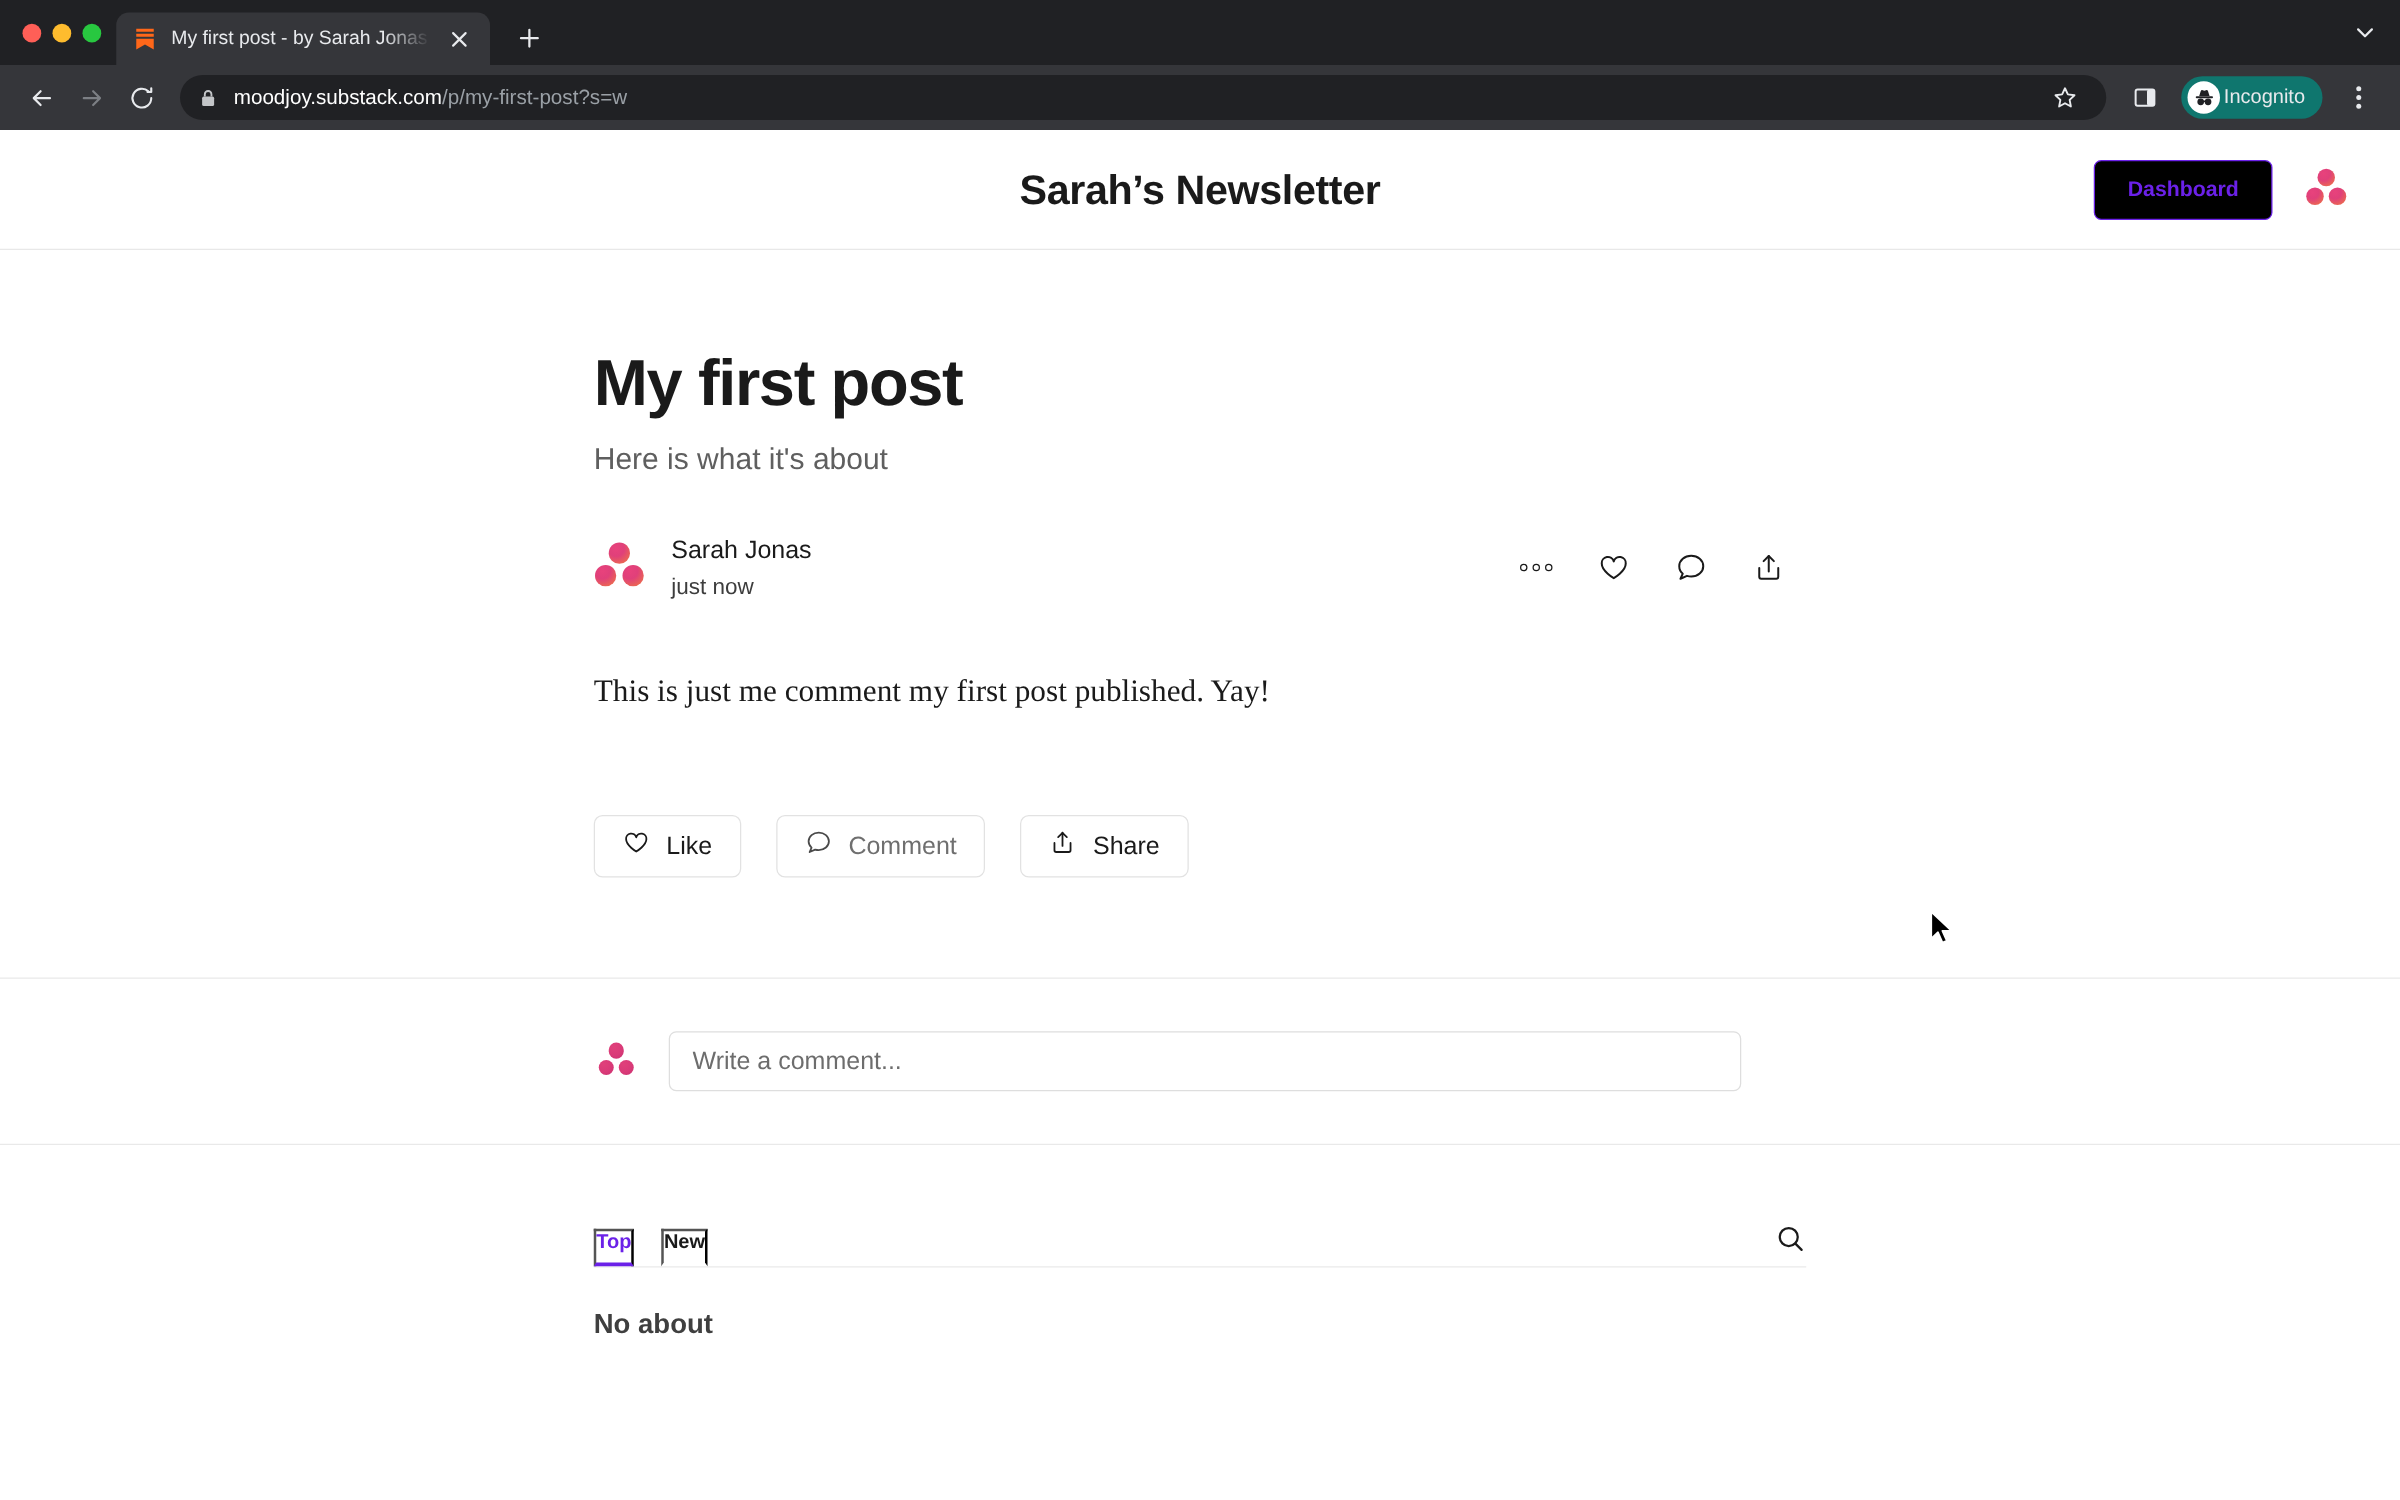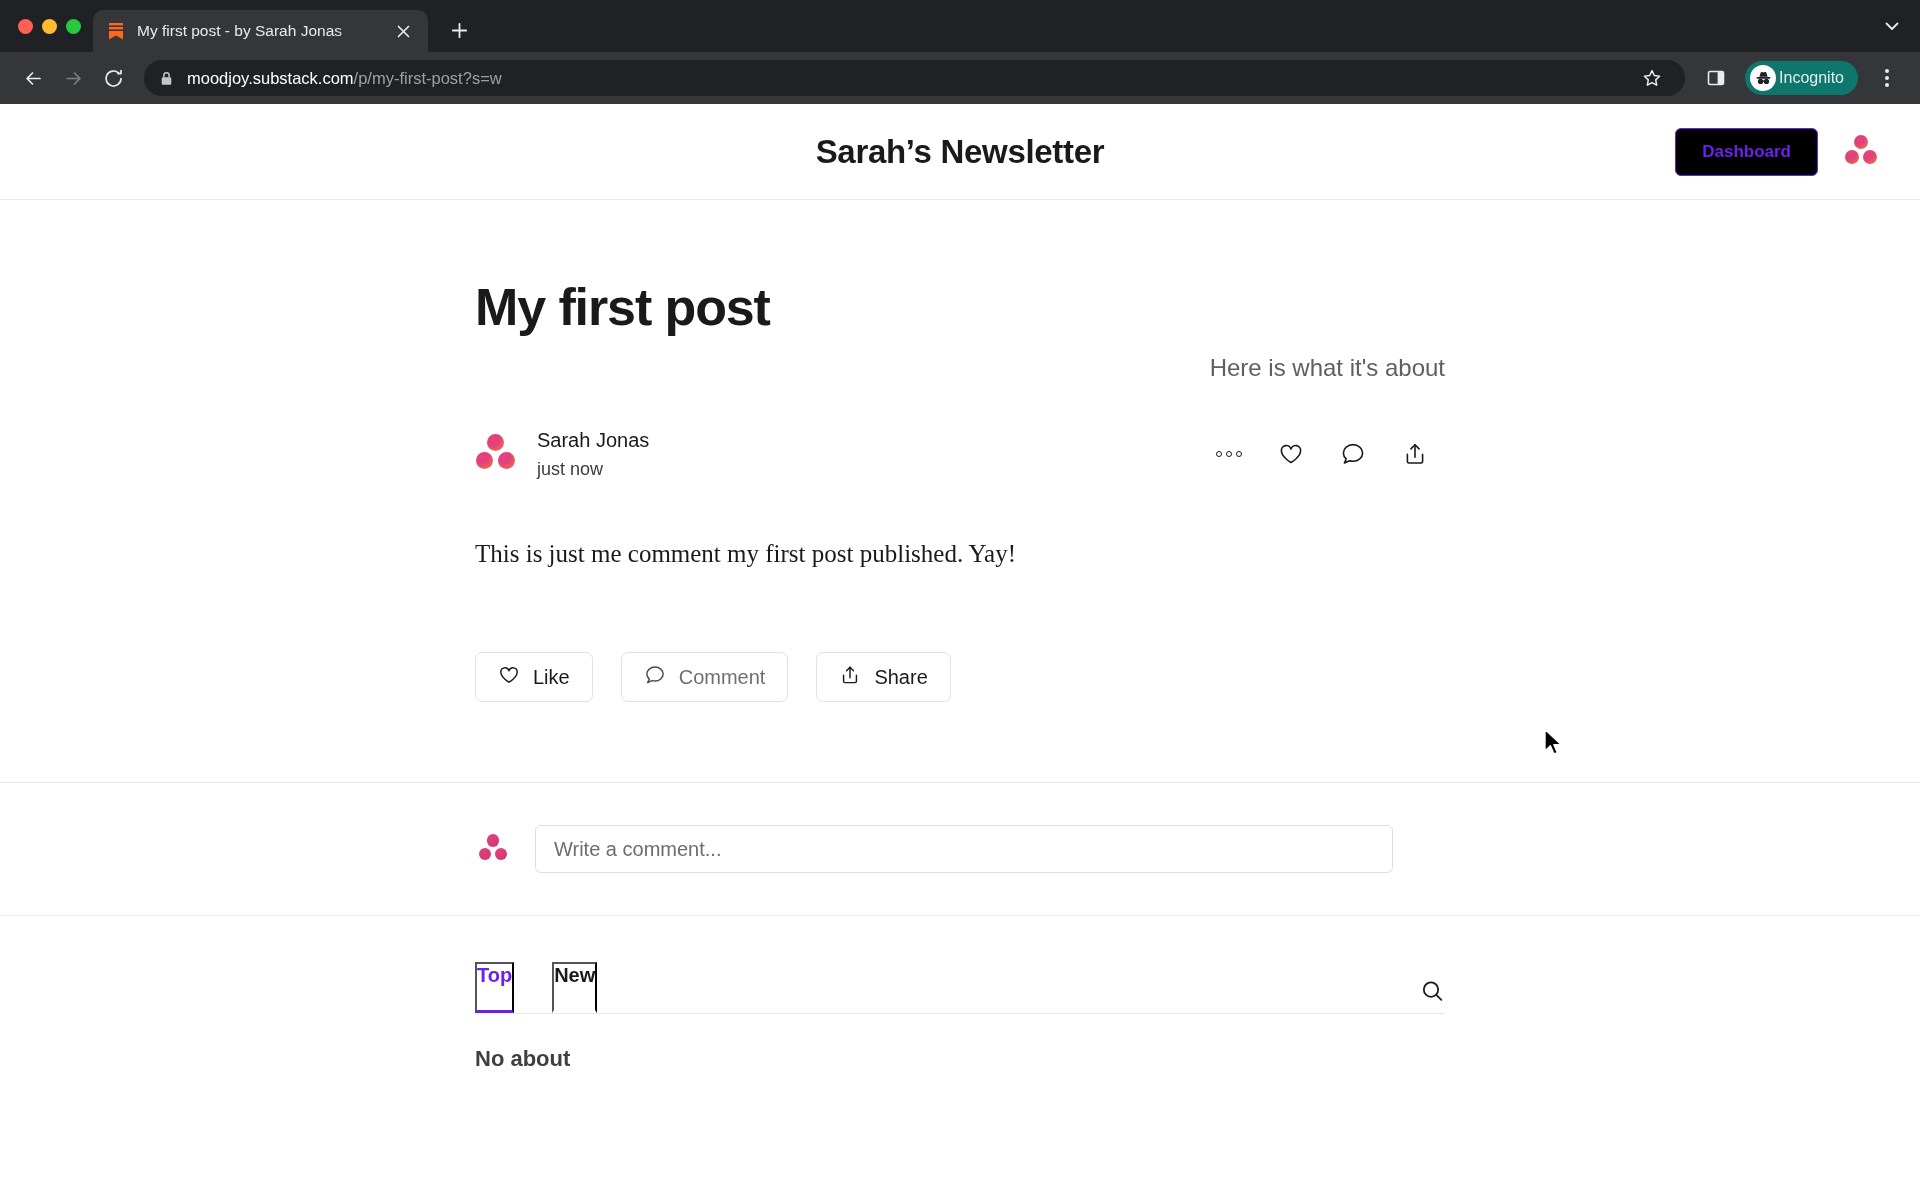--- a/index.html
+++ b/index.html
@@ -23,21 +23,21 @@
     flex: 0 0 52px;
   }
   .traffic { display: flex; align-items: center; gap: 9px; height: 52px; padding: 0 12px 0 4px; }
   .dot { width: 15px; height: 15px; border-radius: 50%; }
   .dot.red { background: #ff5f57; }
   .dot.yellow { background: #febc2e; }
   .dot.green { background: #28c840; }
 
   .tab {
     height: 42px;
-    width: 335px;
+    width: 299px;
     background: #35363a;
     border-radius: 10px 10px 0 0;
     display: flex;
     align-items: center;
     padding: 0 12px;
     gap: 10px;
     position: relative;
   }
   .favicon { width: 22px; height: 22px; flex: 0 0 22px; position: relative; }
   .favicon svg { display: block; }
@@ -177,21 +177,20 @@
     color: #1a1a1a;
     letter-spacing: -1.1px;
     padding-top: 78px;
     line-height: 1.12;
   }
   .post-subtitle {
     font-size: 24px;
     color: #5f5f5f;
     margin-top: 18px;
     font-weight: 400;
-    text-align: right;
   }
 
   .byline {
     display: flex;
     align-items: center;
     margin-top: 44px;
     height: 56px;
   }
   .byline-avatar { width: 40px; height: 40px; position: relative; flex: 0 0 40px; }
   .byline-text { margin-left: 22px; }
@@ -260,25 +259,25 @@
 
   .posts-zone { padding-top: 52px; }
   .tabs-row {
     display: flex;
     align-items: flex-end;
     border-bottom: 1px solid #eaeaea;
     width: 970px;
     height: 46px;
   }
   .ptab {
-    font-size: 20px;
+    font-size: 16px;
     font-weight: 600;
     color: #1a1a1a;
-    padding-bottom: 23px;
-    margin-right: 38px;
+    padding-bottom: 7px;
+    margin-right: 22px;
     border-bottom: 3px solid transparent;
     background: none;
     font-family: "Liberation Sans", sans-serif;
   }
   .ptab.active { color: #6b21e8; border-bottom-color: #6b21e8; }
   .search-btn {
     margin-left: auto;
     padding-bottom: 9px;
     display: flex; align-items: center; justify-content: center;
     color: #1a1a1a;

